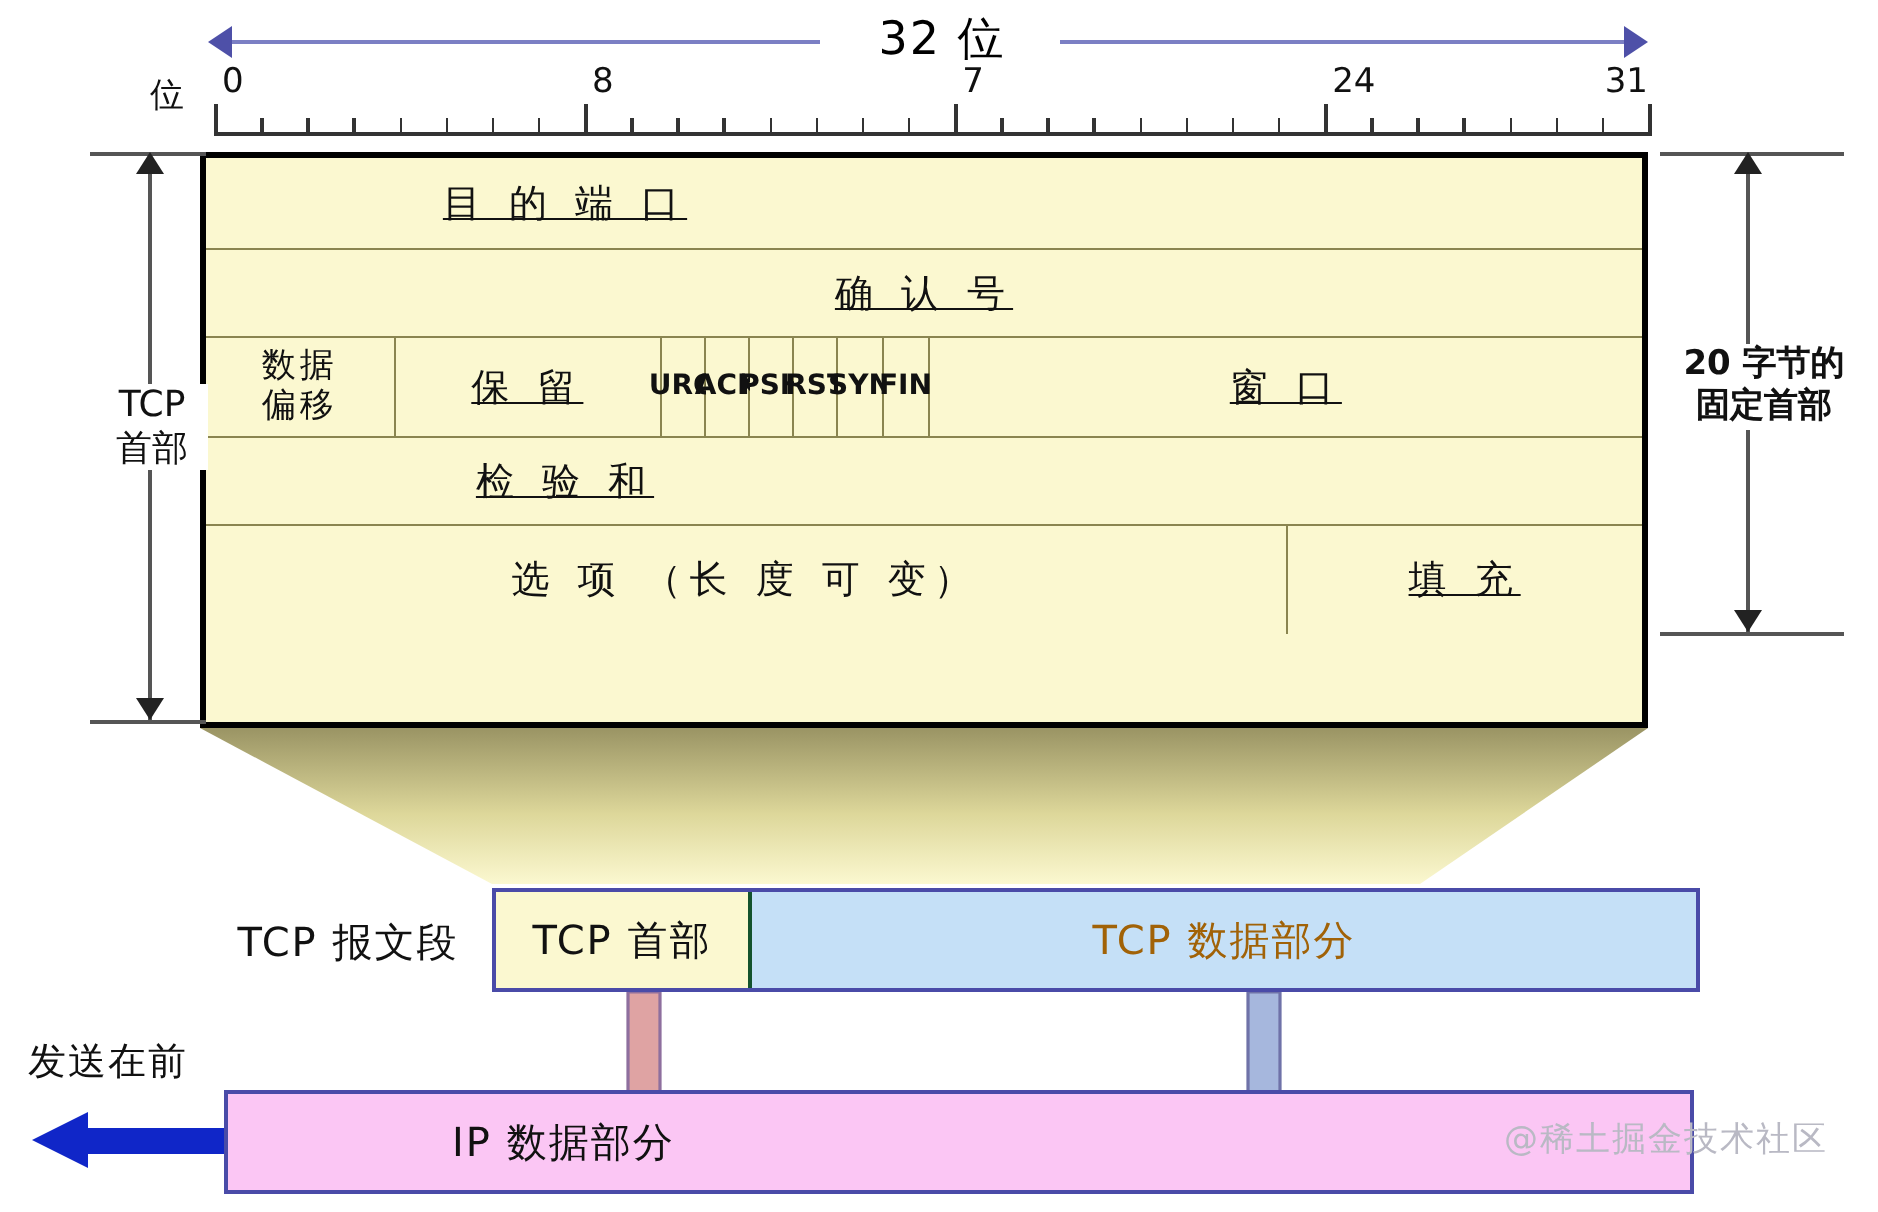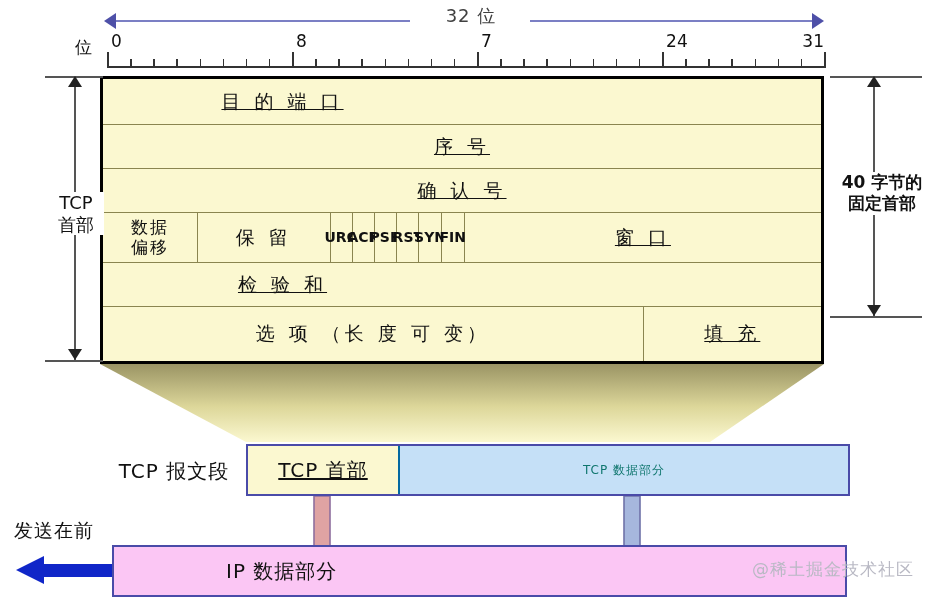--- a/index.html
+++ b/index.html
@@ -13,22 +13,22 @@
     position: relative;
     font-family: "DejaVu Sans", "Liberation Sans", sans-serif;
     overflow: hidden;
     color: #1a1a1a;
   }
   .abs { position: absolute; }
 
   
   #bits-span-label {
     left: 416px; top: 4px; width: 110px;
-    font-size: 18px; text-align: center; letter-spacing: 1px;
-    color: #404040;
+    font-size: 23px; text-align: center; letter-spacing: 1px;
+    color: #000000;
   }
   .span-line {
     height: 2px; background: #7b7fc4; top: 20px;
   }
   #span-line-left  { left: 110px; width: 300px; }
   #span-line-right { left: 530px; width: 290px; }
   .span-head { width: 0; height: 0; top: 13px; }
   #span-head-left {
     left: 104px;
     border-top: 8px solid transparent;
@@ -167,33 +167,32 @@
     left: 104px; top: 458px; width: 140px;
     font-size: 20px; text-align: center; color: #111; letter-spacing: 1px;
   }
   #tcp-segment-box {
     left: 246px; top: 444px; width: 604px; height: 52px;
     border: 2px solid #4a4ba8;
     box-sizing: border-box;
     display: flex;
   }
   #tcp-header-cell {
-    width: 152px;
+    width: 128px;
     background: #fbf8d0;
-    border-right: 2px solid #0369a1;
+    border-right: 2px solid #14532d;
     display: flex; align-items: center; justify-content: center;
     font-size: 20px; color: #111; letter-spacing: 1px;
     box-sizing: border-box;
-    text-decoration: underline;
   }
   #tcp-data-cell {
     flex: 1;
     background: #c5e0f7;
     display: flex; align-items: center; justify-content: center;
-    font-size: 12px; color: #0f766e; letter-spacing: 1px;
+    font-size: 20px; color: #a16207; letter-spacing: 1px;
   }
 
   
   #send-first-label {
     left: 14px; top: 518px; font-size: 19px; color: #111; letter-spacing: 1px;
   }
   #send-arrow-shaft {
     left: 42px; top: 564px; width: 72px; height: 13px; background: #1026c8;
   }
   #send-arrow-head {
@@ -286,31 +285,28 @@
     <div class="abs tick minor" style="left: 693.871px;"></div>
     <div class="abs tick major" style="left: 717px;"></div>
     <div class="abs tick-label" style="left: auto; right: 0px;">31</div>
   </div>
 
 <div class="abs" id="header-table">
     <div class="hrow" style="height: 46px;">
       <div class="hcell" style="width: 50%;">目 的 端 口</div>
     </div>
     <div class="hrow" style="height: 44px;">
-      <div class="hcell" style="width: 100%;">序 号</div>
-    </div>
-    <div class="hrow" style="height: 44px;">
       <div class="hcell" style="width: 100%;">确 认 号</div>
     </div>
     <div class="hrow" style="height: 50px;">
       <div class="hcell two-line" style="width: 13.2%;">
         <div>数据</div>
         <div>偏移</div>
       </div>
-      <div class="hcell" style="width: 18.5%;">保  留</div>
+      <div class="hcell" style="width: 18.5%; text-decoration: underline;">保  留</div>
       <div style="width: 18.7%; display: flex; box-sizing: border-box; border-right: 1.5px solid rgb(138, 133, 80);">
         <div class="flagcell" style="width: 16.6667%;">
           <span>U</span>
           <span>R</span>
           <span>G</span>
         </div>
         <div class="flagcell" style="width: 16.6667%;">
           <span>A</span>
           <span>C</span>
           <span>K</span>
@@ -356,21 +352,21 @@
   <div>TCP</div>
   <div>首部</div>
 </div>
 
 <div class="abs" id="right-cap-top"></div>
 <div class="abs" id="right-arrow-shaft"></div>
 <div class="abs vhead" id="right-head-up"></div>
 <div class="abs vhead" id="right-head-down"></div>
 <div class="abs" id="right-cap-bot"></div>
 <div class="abs" id="fixed-header-label">
-  <div>40 字节的</div>
+  <div>20 字节的</div>
   <div>固定首部</div>
 </div>
 
 <div class="abs" id="funnel">
   <svg width="724" height="80" viewBox="0 0 724 80">
     <defs>
       <linearGradient id="funnelGrad" x1="0" y1="0" x2="0" y2="1">
         <stop offset="0%" stop-color="#9a9464"></stop>
         <stop offset="55%" stop-color="#ddd79a"></stop>
         <stop offset="100%" stop-color="#fbf8d0"></stop>

